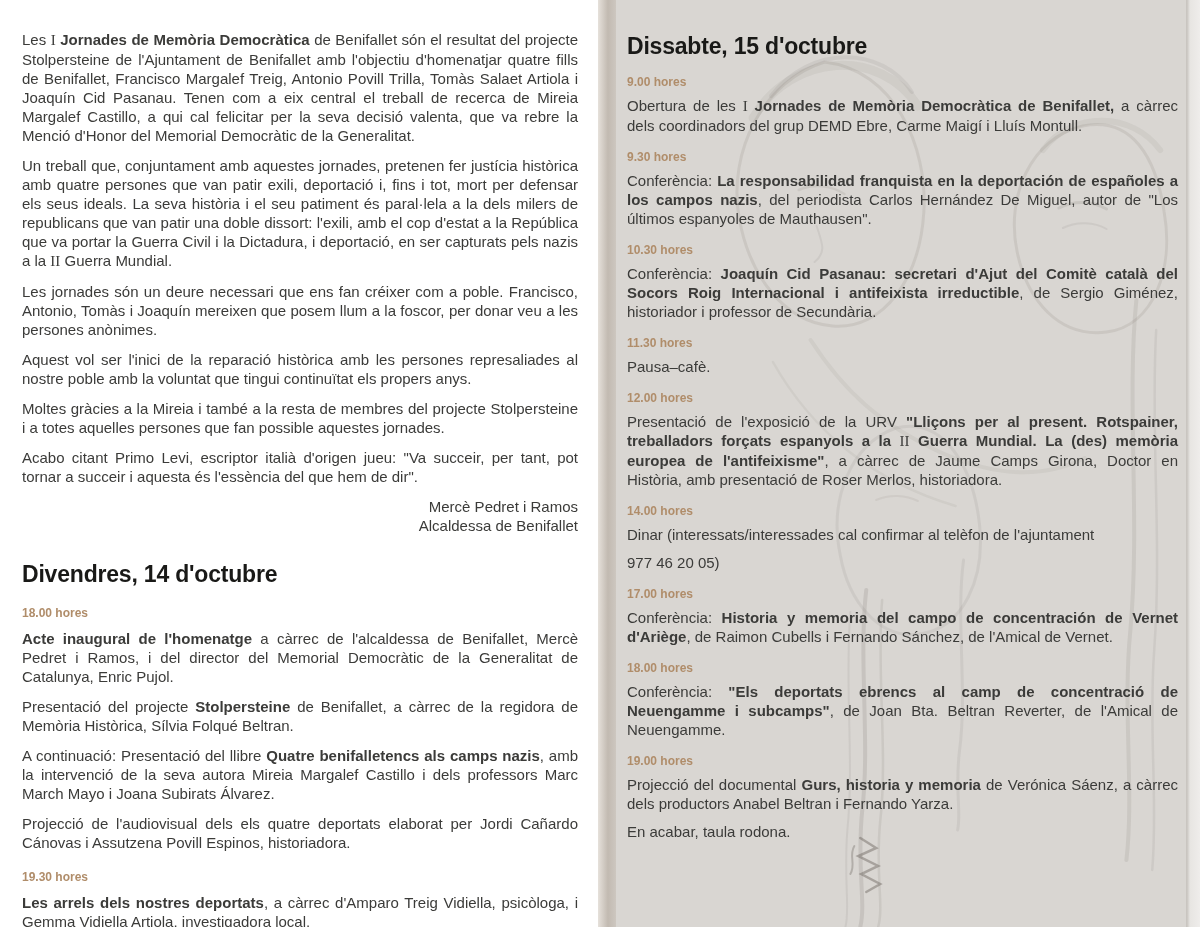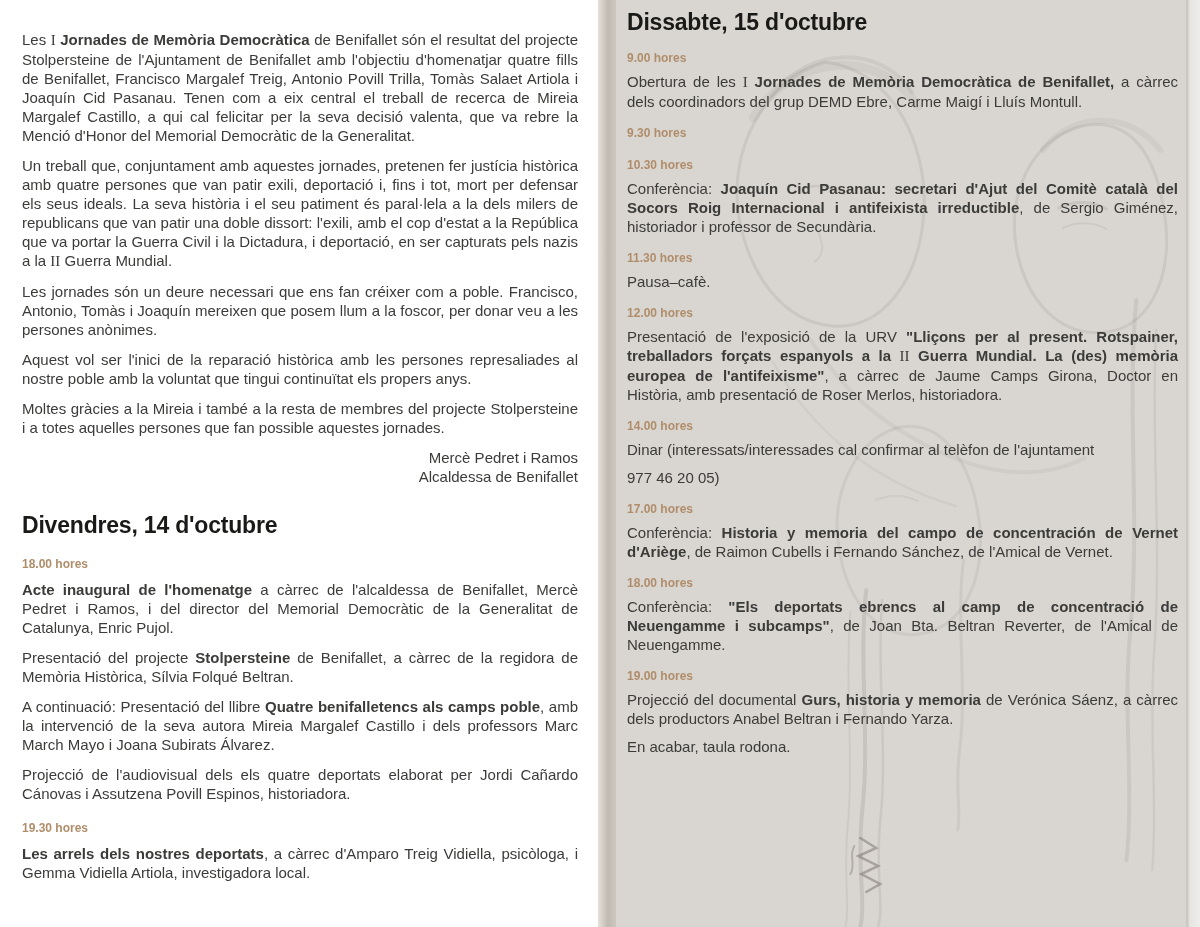--- a/index.html
+++ b/index.html
@@ -13,21 +13,21 @@
     font-family:"Liberation Sans", sans-serif;color:var(--text);
   }
   .page{position:relative;display:flex;width:1200px;height:927px;}
   .col-left{
     width:598px;box-sizing:border-box;background:var(--left-bg);
     padding:30px 20px 0 22px;
   }
   .fold{width:18px;background:linear-gradient(90deg,#e6e1db 0%,var(--fold-shadow) 55%,#cdc7c0 100%);}
   .col-right{
     flex:1;position:relative;background:var(--panel-bg);
-    box-sizing:border-box;padding:8px 8px 0 11px;overflow:hidden;
+    box-sizing:border-box;padding:32px 8px 0 11px;overflow:hidden;
   }
   .edge{width:14px;background:linear-gradient(90deg,#c9c5c0 0,#c9c5c0 1px,var(--edge-light) 4px,#efedeb 100%);}
   .sketch{position:absolute;inset:0;width:100%;height:100%;pointer-events:none;}
   .content{position:relative;z-index:1;}
   p{margin:0 0 11px 0;font-size:15px;line-height:19px;text-align:justify;}
   .col-right p{margin-bottom:9px;}
   .b{font-weight:700;}
   .rn{font-family:"Liberation Serif", serif;font-weight:inherit;}
   h1.day{
     font-size:23px;line-height:28px;font-weight:700;color:var(--heading);
@@ -50,33 +50,34 @@
 
 <div class="page">
 
   <div class="col-left">
     <div class="intro">
       <p><span>Les </span><span class="b rn">I</span><span class="b"> Jornades de Memòria Democràtica</span><span> de Benifallet són el resultat del projecte Stolpersteine de l'Ajuntament de Benifallet amb l'objectiu d'homenatjar quatre fills de Benifallet, Francisco Margalef Treig, Antonio Povill Trilla, Tomàs Salaet Artiola i Joaquín Cid Pasanau. Tenen com a eix central el treball de recerca de Mireia Margalef Castillo, a qui cal felicitar per la seva decisió valenta, que va rebre la Menció d'Honor del Memorial Democràtic de la Generalitat.</span></p>
       <p><span>Un treball que, conjuntament amb aquestes jornades, pretenen fer justícia històrica amb quatre persones que van patir exili, deportació i, fins i tot, mort per defensar els seus ideals. La seva història i el seu patiment és paral·lela a la dels milers de republicans que van patir una doble dissort: l'exili, amb el cop d'estat a la República que va portar la Guerra Civil i la Dictadura, i deportació, en ser capturats pels nazis a la </span><span class="rn">II</span><span> Guerra Mundial.</span></p>
       <p><span>Les jornades són un deure necessari que ens fan créixer com a poble. Francisco, Antonio, Tomàs i Joaquín mereixen que posem llum a la foscor, per donar veu a les persones anònimes.</span></p>
       <p><span>Aquest vol ser l'inici de la reparació històrica amb les persones represaliades al nostre poble amb la voluntat que tingui continuïtat els propers anys.</span></p>
       <p><span>Moltes gràcies a la Mireia i també a la resta de membres del projecte Stolpersteine i a totes aquelles persones que fan possible aquestes jornades.</span></p>
+      <p><span>Acabo citant Primo Levi, escriptor italià d'origen jueu: "Va succeir, per tant, pot tornar a succeir i aquesta és l'essència del que hem de dir".</span></p>
     </div>
     <div class="signature">
       <div>Mercè Pedret i Ramos</div>
       <div>Alcaldessa de Benifallet</div>
     </div>
 
     <h1 class="day">Divendres, 14 d'octubre</h1>
 
     <div>
       <div class="time">18.00 hores</div>
       <p><span class="b">Acte inaugural de l'homenatge</span><span> a càrrec de l'alcaldessa de Benifallet, Mercè Pedret i Ramos, i del director del Memorial Democràtic de la Generalitat de Catalunya, Enric Pujol.</span></p>
       <p><span>Presentació del projecte </span><span class="b">Stolpersteine</span><span> de Benifallet, a càrrec de la regidora de Memòria Històrica, Sílvia Folqué Beltran.</span></p>
-      <p><span>A continuació: Presentació del llibre </span><span class="b">Quatre benifalletencs als camps poble</span><span>, amb la intervenció de la seva autora Mireia Margalef Castillo i dels professors Marc March Mayo i Joana Subirats Álvarez.</span></p>
+      <p><span>A continuació: Presentació del llibre </span><span class="b">Quatre benifalletencs als camps nazis</span><span>, amb la intervenció de la seva autora Mireia Margalef Castillo i dels professors Marc March Mayo i Joana Subirats Álvarez.</span></p>
       <p><span>Projecció de l'audiovisual dels els quatre deportats elaborat per Jordi Cañardo Cánovas i Assutzena Povill Espinos, historiadora.</span></p>
     </div>
 
     <div>
       <div class="time">19.30 hores</div>
       <p><span class="b">Les arrels dels nostres deportats</span><span>, a càrrec d'Amparo Treig Vidiella, psicòloga, i Gemma Vidiella Artiola, investigadora local.</span></p>
     </div>
 
   </div>
 
@@ -120,20 +121,21 @@
 
     <div class="content">
       <h1 class="day">Dissabte, 15 d'octubre</h1>
 
       <div>
         <div class="time">9.00 hores</div>
         <p><span>Obertura de les </span><span class="b rn">I</span><span class="b"> Jornades de Memòria Democràtica de Benifallet,</span><span> a càrrec dels coordinadors del grup DEMD Ebre, Carme Maigí i Lluís Montull.</span></p>
       </div>
       <div>
         <div class="time">9.30 hores</div>
+        <p><span>Conferència: </span><span class="b">La responsabilidad franquista en la deportación de españoles a los campos nazis</span><span>, del periodista Carlos Hernández De Miguel, autor de "Los últimos espanyoles de Mauthausen".</span></p>
       </div>
       <div>
         <div class="time">10.30 hores</div>
         <p><span>Conferència: </span><span class="b">Joaquín Cid Pasanau: secretari d'Ajut del Comitè català del Socors Roig Internacional i antifeixista irreductible</span><span>, de Sergio Giménez, historiador i professor de Secundària.</span></p>
       </div>
       <div>
         <div class="time">11.30 hores</div>
         <p><span>Pausa–cafè.</span></p>
       </div>
       <div>

